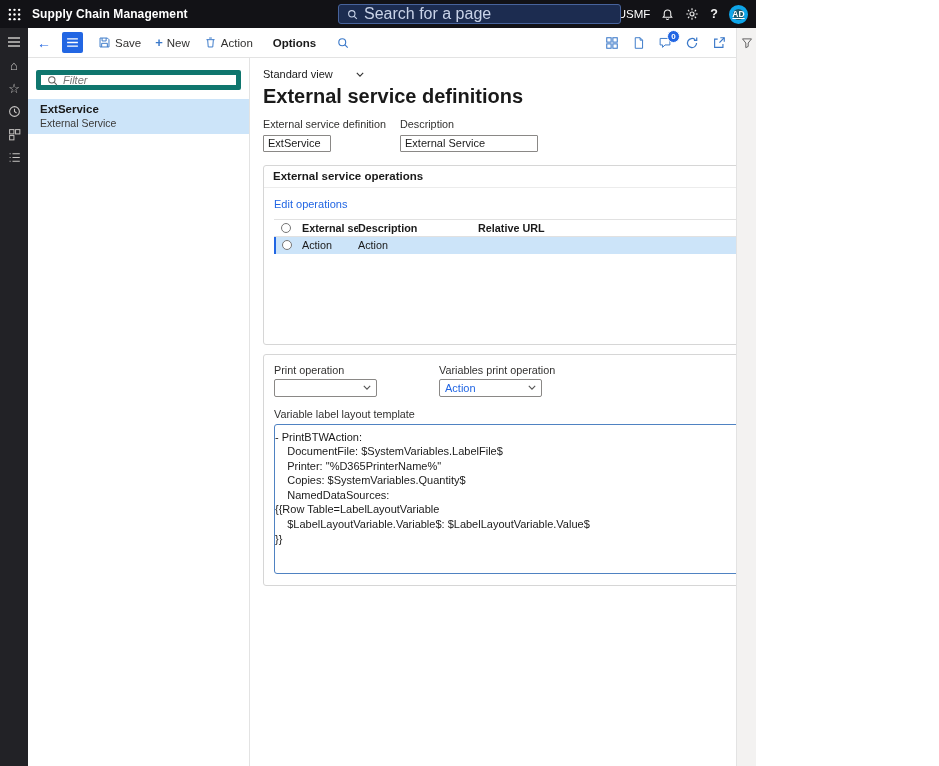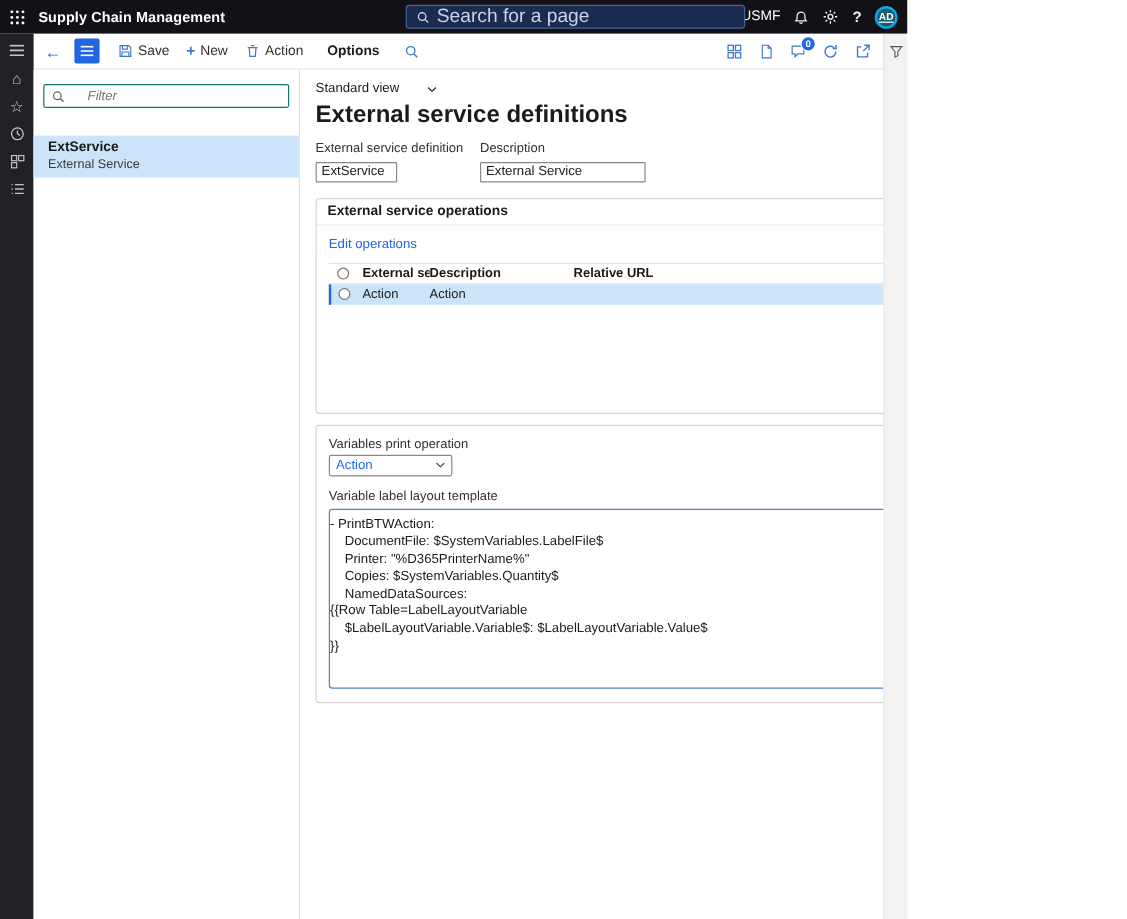--- a/index.html
+++ b/index.html
@@ -15,21 +15,21 @@
   .topbar { position: absolute; top: 0; left: 0; right: 0; height: 28px; background: #121216; color: #fff; display: flex; align-items: center; z-index: 5; }
   .waffle { width: 28px; height: 28px; justify-content: center; color: #fff; }
   .app-title { font-size: 12px; font-weight: 700; margin-left: 4px; letter-spacing: .1px; }
   .search { position: absolute; left: 338px; top: 4px; width: 283px; height: 20px; background: #1c2c50; border: 1px solid #47639c; border-radius: 3px; display: flex; align-items: center; gap: 6px; padding: 0 8px; color: #c9d3e8; }
   .search input { flex: 1; color: #e8edf7; font-size: 16px; }
   .search input::placeholder { color: #c9d3e8; }
   .topbar-right { margin-left: auto; display: flex; align-items: center; gap: 11px; padding-right: 8px; }
   .company { font-size: 11.5px; }
   .tb-ic { color: #f0f0f0; }
   .help-btn { font-size: 12.5px; font-weight: 700; }
-  .avatar { width: 19px; height: 19px; border-radius: 50%; background: #1b5a6b; border: 2px solid #0ea5e9; color: #fff; font-size: 8.5px; font-weight: 700; display: flex; align-items: center; justify-content: center; text-decoration: underline; }
+  .avatar { width: 19px; height: 19px; border-radius: 50%; background: #1b5a6b; border: 4px solid #0ea5e9; color: #fff; font-size: 8.5px; font-weight: 700; display: flex; align-items: center; justify-content: center; text-decoration: underline; }
 
   
   .actionpane { position: absolute; top: 28px; left: 28px; right: 20px; height: 30px; background: #fff; border-bottom: 1px solid #e3e3e3; display: flex; align-items: center; font-size: 11.5px; color: #323130; }
   .ap-btn { padding: 0 7px; height: 100%; align-items: center; }
   .back-btn { color: #2266E3; font-size: 14px; padding: 0 9px; }
   .nav-toggle { width: 21px; height: 21px; background: #2266E3; border-radius: 2px; color: #fff; justify-content: center; margin: 0 8px 0 2px; }
   .ap-ic { color: #3b79c9; }
   .plus-glyph { color: #3b79c9; font-size: 13px; font-weight: 700; line-height: 1; }
   .options-tab { font-weight: 700; padding: 0 13px; height: 100%; color: #1a1a1a; }
   .ap-search { padding: 0 8px; color: #3b79c9; }
@@ -40,21 +40,21 @@
   
   .leftstrip { position: absolute; top: 28px; left: 0; bottom: 0; width: 28px; background: #222226; display: flex; flex-direction: column; align-items: center; padding-top: 7px; gap: 9px; }
   .ls-btn { width: 22px; height: 14px; justify-content: center; color: #c8c6c4; font-size: 13px; line-height: 1; }
 
   
   .rightstrip { position: absolute; top: 28px; right: 0; bottom: 0; width: 20px; background: #f3f2f1; border-left: 1px solid #e3e3e3; display: flex; justify-content: center; padding-top: 8px; }
   .funnel-btn { color: #555; height: 14px; }
 
   
   .listpanel { position: absolute; top: 58px; left: 28px; width: 222px; bottom: 0; background: #fff; border-right: 1px solid #e3e3e3; }
-  .filterbox { margin: 12px 8px 23px 8px; height: 20px; border: 1px solid #0f766e; border-radius: 2px; display: flex; align-items: center; gap: 19px; padding: 0 6px; color: #605e5c; }
+  .filterbox { margin: 12px 8px 9px 8px; height: 20px; border: 5px solid #0f766e; border-radius: 2px; display: flex; align-items: center; gap: 5px; padding: 0 6px; color: #605e5c; }
   .filterbox input { flex: 1; font-size: 11px; color: #1a1a1a; }
   .filterbox input::placeholder { color: #767676; font-style: italic; }
   .list-item { padding: 4px 10px 5px 12px; cursor: pointer; }
   .list-item.selected { background: #cce4f9; }
   .li-title { font-size: 11.5px; font-weight: 700; color: #1a1a1a; }
   .li-sub { font-size: 10.5px; color: #3b3a39; margin-top: 2px; }
 
   
   .content { position: absolute; top: 58px; left: 250px; right: 20px; bottom: 0; background: #fff; padding: 6px 0 0 13px; overflow: hidden; }
   .view-selector { display: inline-flex; align-items: center; gap: 23px; font-size: 11px; color: #1a1a1a; }
@@ -329,20 +329,31 @@
           </div>
         </div>
       </div>
     </section>
 
     
     <section class="panel">
       <div class="panel-body lp-body">
         <div class="lp-fields">
           <div>
+            <label class="field-label">Print operation</label>
+            <div class="dropdown">
+              <span class="dd-val"></span>
+              <span class="dd-chev">
+                <svg width="8" height="5" viewBox="0 0 10 6" fill="none" stroke="currentColor" stroke-width="1.4">
+                    <path d="M1 1l4 4 4-4"></path>
+                  </svg>
+              </span>
+            </div>
+          </div>
+          <div>
             <label class="field-label">Variables print operation</label>
             <div class="dropdown dd-blue">
               <span class="dd-val">Action</span>
               <span class="dd-chev">
                 <svg width="8" height="5" viewBox="0 0 10 6" fill="none" stroke="currentColor" stroke-width="1.4">
                     <path d="M1 1l4 4 4-4"></path>
                   </svg>
               </span>
             </div>
           </div>

